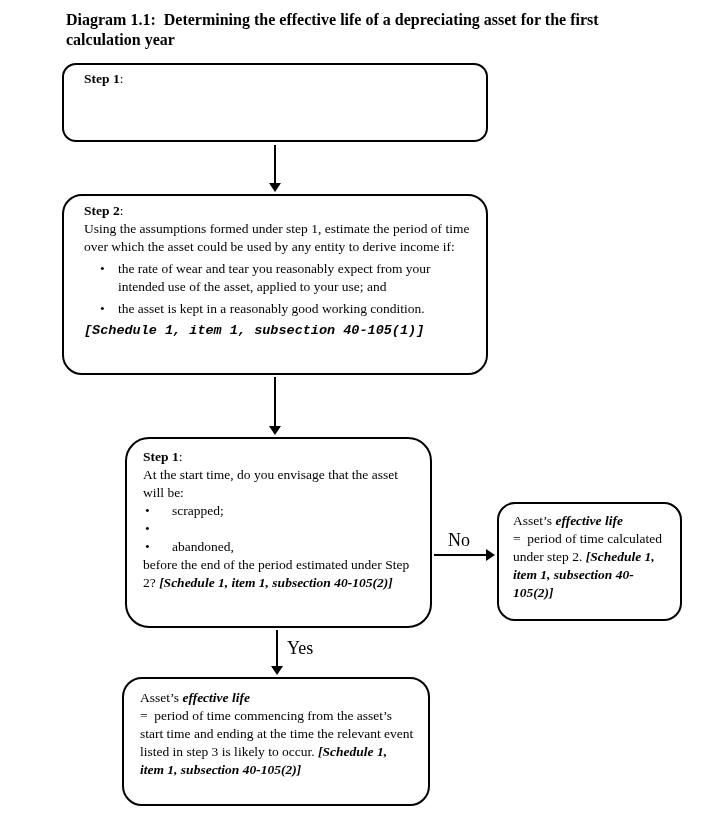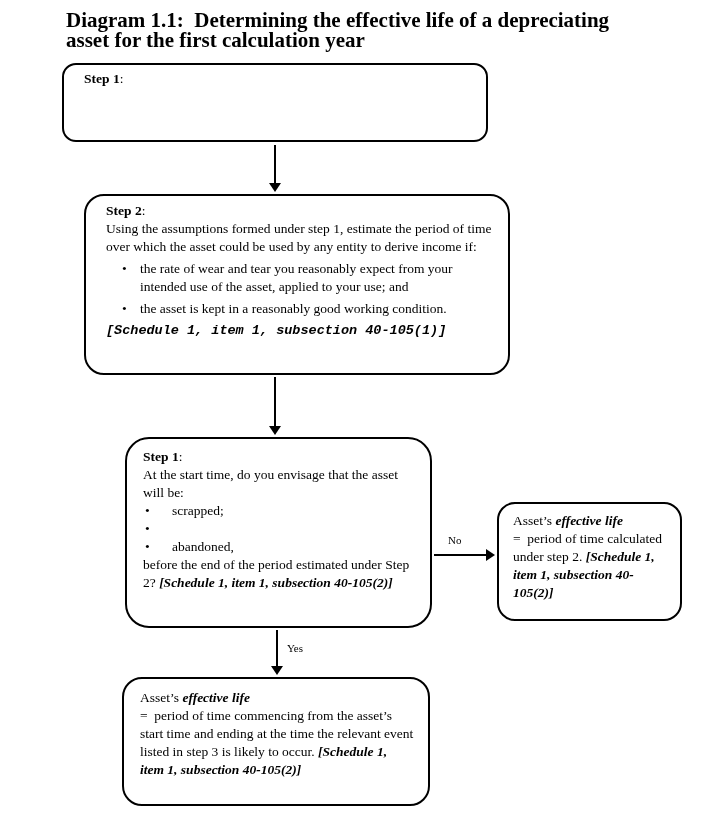--- a/index.html
+++ b/index.html
@@ -10,35 +10,35 @@
     background: #ffffff;
     color: #000000;
     font-family: "Liberation Serif", serif;
     overflow: hidden;
   }
   .title {
     position: absolute;
     left: 66px;
     top: 10px;
     width: 585px;
-    font-size: 21px;
+    font-size: 16px;
     line-height: 20px;
     font-weight: bold;
     white-space: pre-wrap;
   }
   .box {
     position: absolute;
     box-sizing: border-box;
     border: 2px solid #000000;
     background: #ffffff;
     font-size: 13.5px;
     line-height: 18px;
   }
   .box-step1 { left: 62px;  top: 63px;  width: 426px; height: 79px;  border-radius: 14px; padding: 5px 26px 5px 20px; }
-  .box-step2 { left: 62px;  top: 194px; width: 426px; height: 181px; border-radius: 20px; padding: 6px 10px 5px 20px; margin-left: 22px; }
+  .box-step2 { left: 62px;  top: 194px; width: 426px; height: 181px; border-radius: 20px; padding: 6px 10px 5px 20px; }
   .box-step3 { left: 125px; top: 437px; width: 307px; height: 191px; border-radius: 24px; padding: 9px 14px 5px 16px; }
   .box-no    { left: 497px; top: 502px; width: 185px; height: 119px; border-radius: 18px; padding: 8px 10px 5px 14px; }
   .box-yes   { left: 122px; top: 677px; width: 308px; height: 129px; border-radius: 20px; padding: 10px 14px 5px 16px; }
   .b { font-weight: bold; }
   .cite { font-weight: bold; font-style: italic; }
   .txt { white-space: pre-wrap; }
   .bullet-row { display: flex; }
   .bullet-row.sp { margin-top: 4px; }
   .dot2 { flex: 0 0 34px; box-sizing: border-box; padding-left: 16px; }
   .dot3 { flex: 0 0 29px; box-sizing: border-box; padding-left: 2px; }
@@ -54,21 +54,21 @@
     border-top: 9px solid #000000;
   }
   .head-right {
     position: absolute; width: 0; height: 0;
     border-top: 6px solid transparent;
     border-bottom: 6px solid transparent;
     border-left: 9px solid #000000;
   }
   .branch-label {
     position: absolute;
-    font-size: 11px;
+    font-size: 18px;
     line-height: 16px;
   }
 </style>
 </head>
 <body>
 
 <div class="canvas">
 
   <div class="title">Diagram 1.1:  Determining the effective life of a depreciating asset for the first calculation year</div>
 

